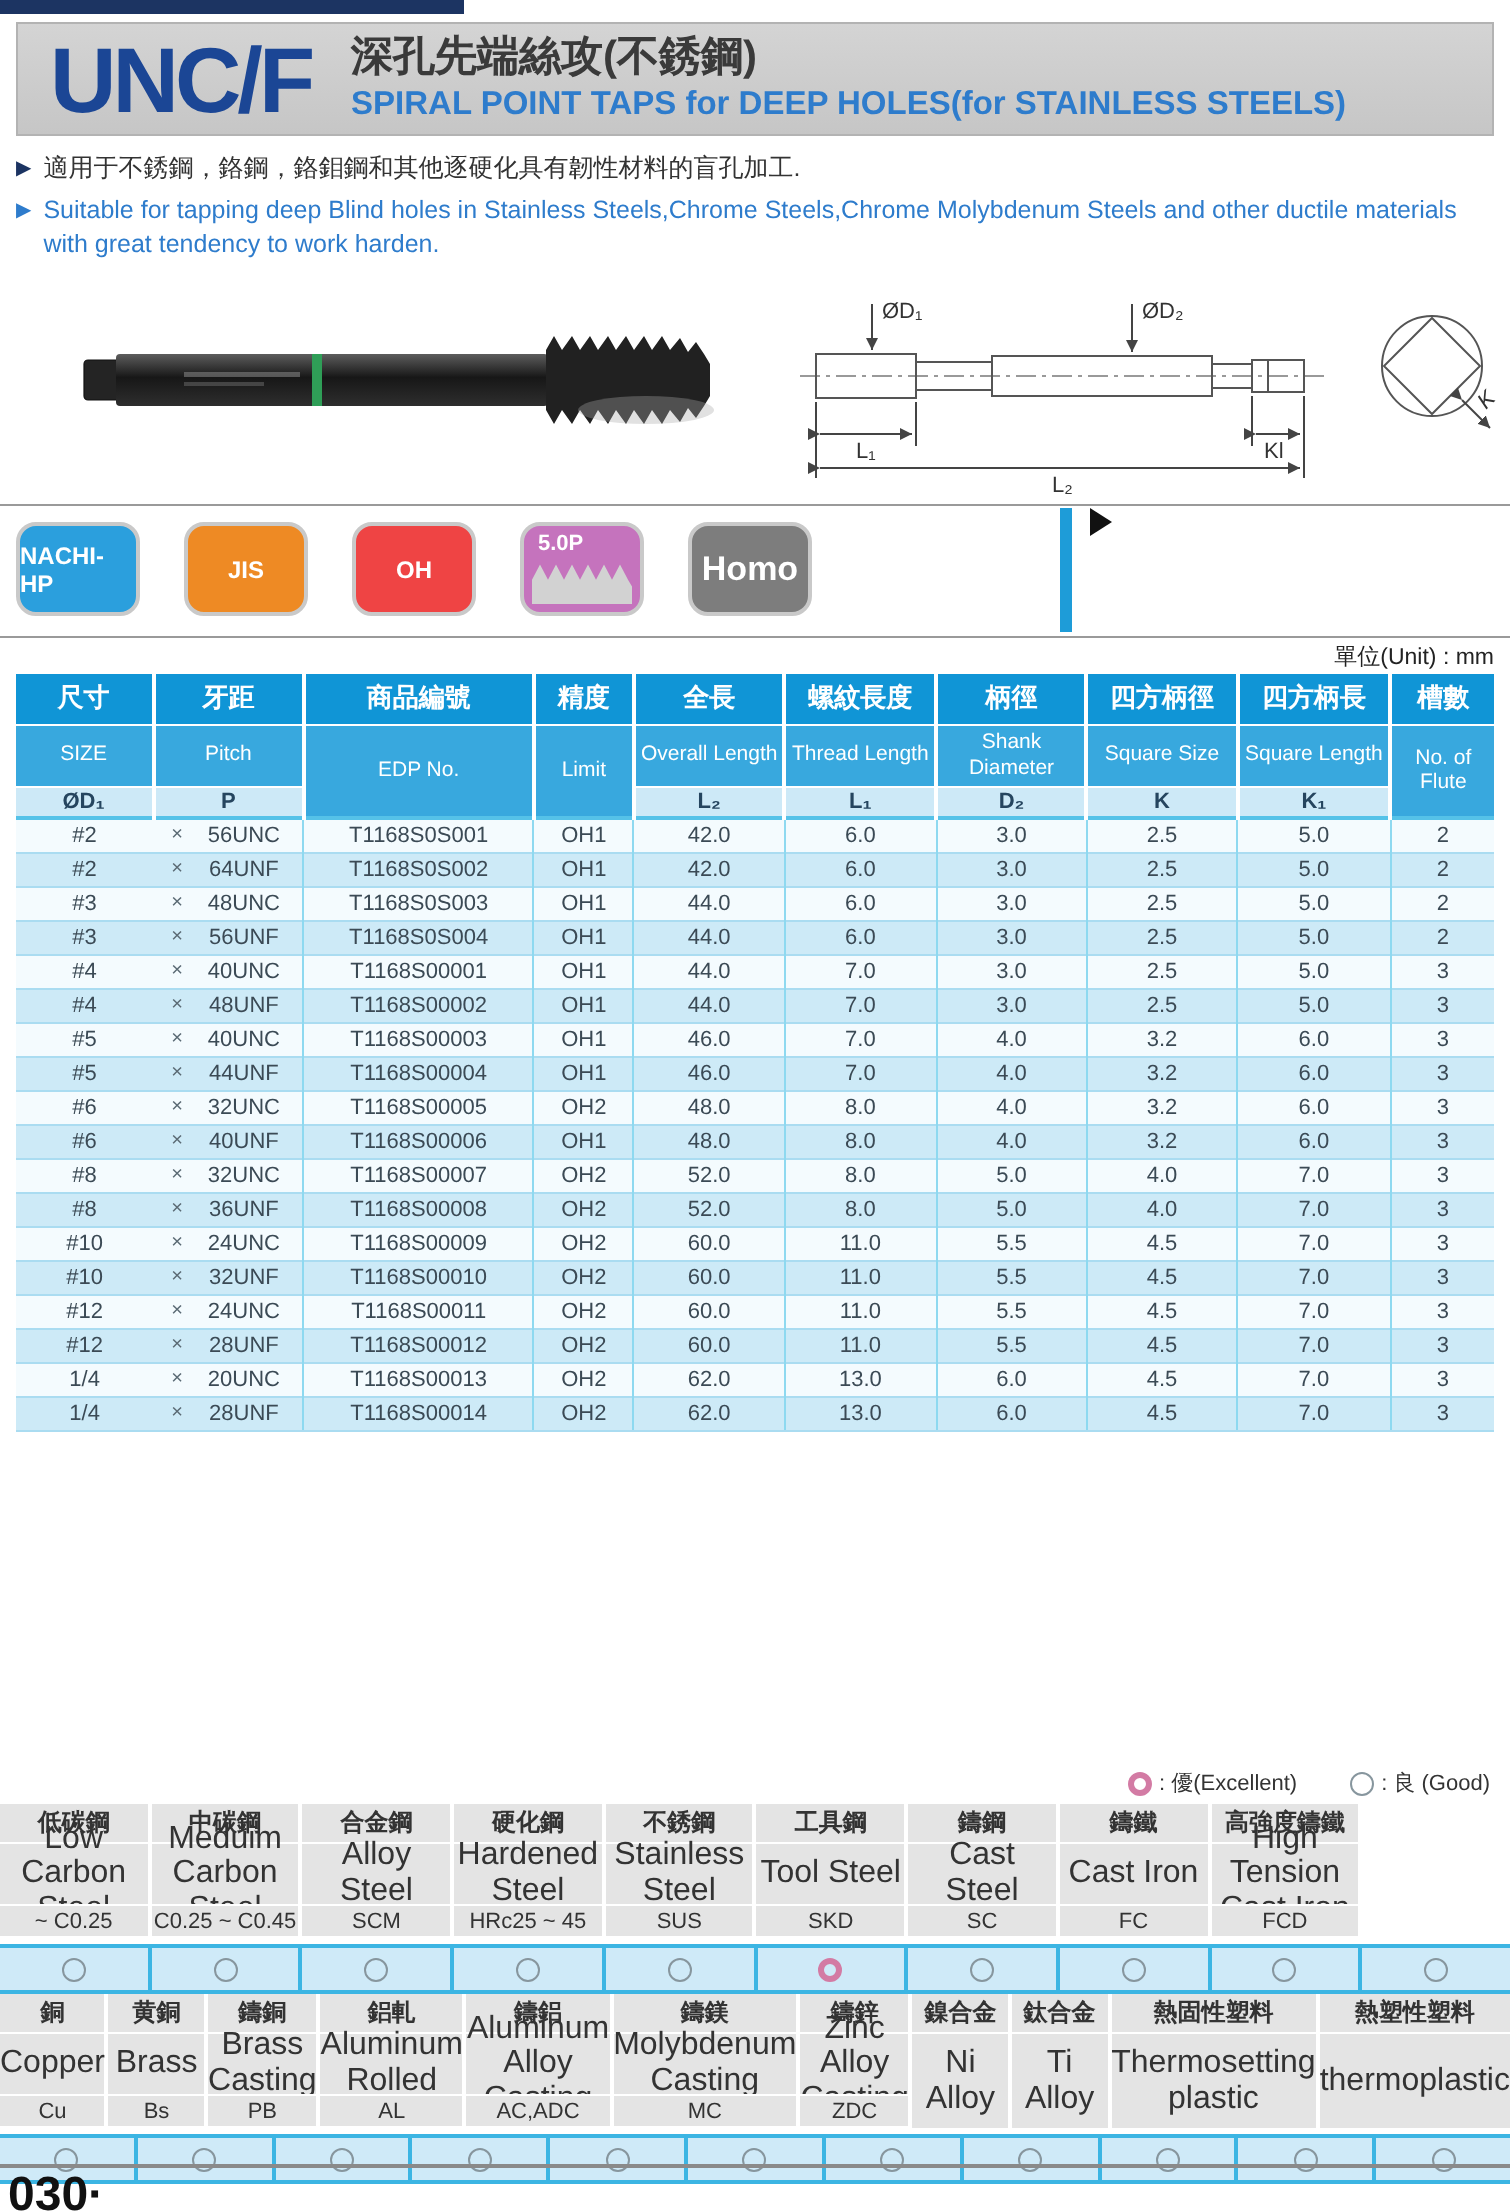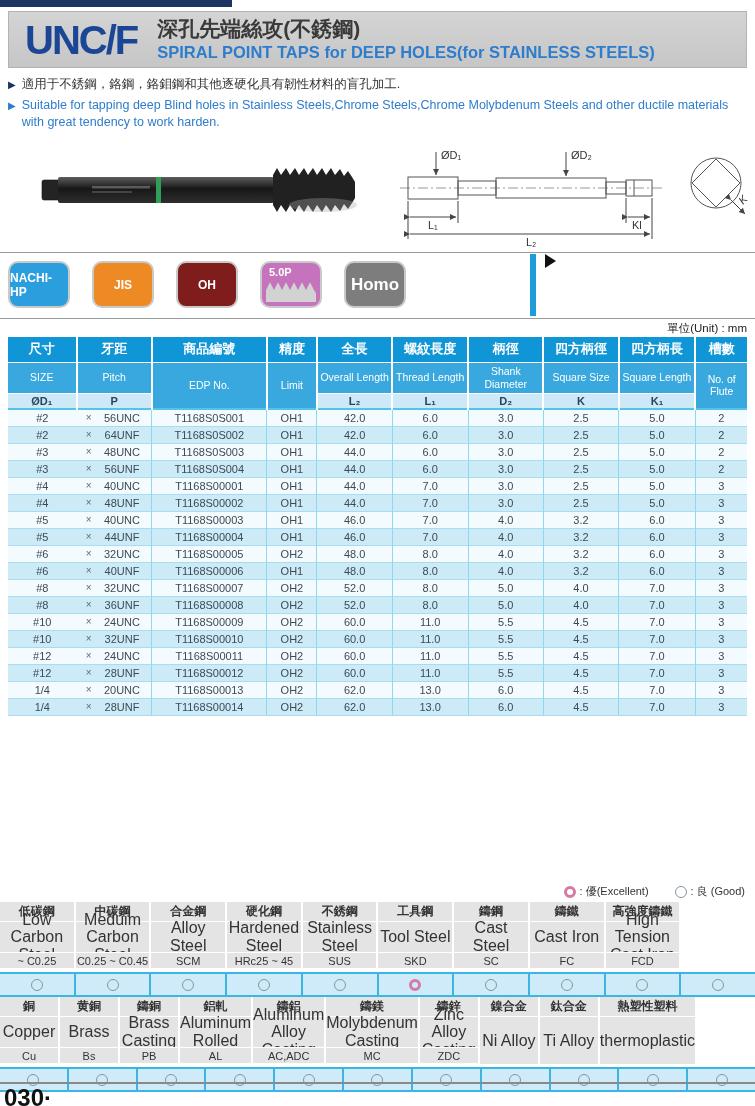--- a/index.html
+++ b/index.html
@@ -6,21 +6,21 @@
   body { background:#fff; font-family:"Liberation Sans","DejaVu Sans",sans-serif; }
   #page { position:relative; width:755px; height:1106px; background:#fff; overflow:hidden; }
 
   
   .top-strip { position:absolute; left:0; top:0; width:232px; height:7px; background:#1c3462; }
 
   
   .banner { position:absolute; left:8px; top:11px; width:739px; height:57px;
     background:linear-gradient(#d4d4d4,#c6c6c6); border:1px solid #b3b3b3;
     display:flex; align-items:center; }
-  .banner-code { font-size:40px; font-weight:bold; color:#1b4695; letter-spacing:-2px; margin-left:16px; line-height:1; }
+  .banner-code { font-size:46px; font-weight:bold; color:#1b4695; letter-spacing:-2px; margin-left:16px; line-height:1; }
   .banner-titles { margin-left:20px; }
   .banner-zh { font-size:21px; color:#3a3a3a; font-weight:bold; line-height:1.15; }
   .banner-en { font-size:16.5px; color:#2e7ccc; font-weight:bold; line-height:1.15; margin-top:1px; }
 
   
   .bullets { position:absolute; left:8px; top:76px; width:738px; }
   .bullet { display:flex; gap:6px; font-size:12.5px; line-height:1.35; margin-bottom:4px; }
   .bullet .arrow { font-size:10px; padding-top:2px; }
   .bullet-zh { color:#333; }
   .bullet-zh .arrow { color:#1c3462; }
@@ -178,21 +178,21 @@
   </svg>
 
   <div class="band-line-top"></div>
   <div class="badge-row">
       <div class="badge" style="background: rgb(43, 159, 221);">
         <span class="badge-label">NACHI-HP</span>
       </div>
       <div class="badge" style="background: rgb(238, 138, 36);">
         <span class="badge-label">JIS</span>
       </div>
-      <div class="badge" style="background: #7f1d1d;">
+      <div class="badge" style="background: #ef4444;">
         <span class="badge-label">OH</span>
       </div>
       <div class="badge" style="background: rgb(197, 115, 189);">
         <span class="badge-label-small">5.0P</span>
         <div class="jag"></div>
       </div>
       <div class="badge" style="background: rgb(125, 125, 125);">
         <span class="badge-label badge-label-large">Homo</span>
       </div>
     </div>
@@ -694,20 +694,24 @@
         </div>
         <div class="mat-col">
           <div class="mzh">鎳合金</div>
           <div class="men spanrows">Ni Alloy</div>
         </div>
         <div class="mat-col">
           <div class="mzh">鈦合金</div>
           <div class="men spanrows">Ti Alloy</div>
         </div>
         <div class="mat-col">
+          <div class="mzh">熱固性塑料</div>
+          <div class="men spanrows">Thermosetting plastic</div>
+        </div>
+        <div class="mat-col">
           <div class="mzh">熱塑性塑料</div>
           <div class="men spanrows">thermoplastic</div>
         </div>
       </div>
     <div class="marks-row" id="mat2-marks">
         <div class="mark-cell">
           <span class="cg"></span>
         </div>
         <div class="mark-cell">
           <span class="cg"></span>

